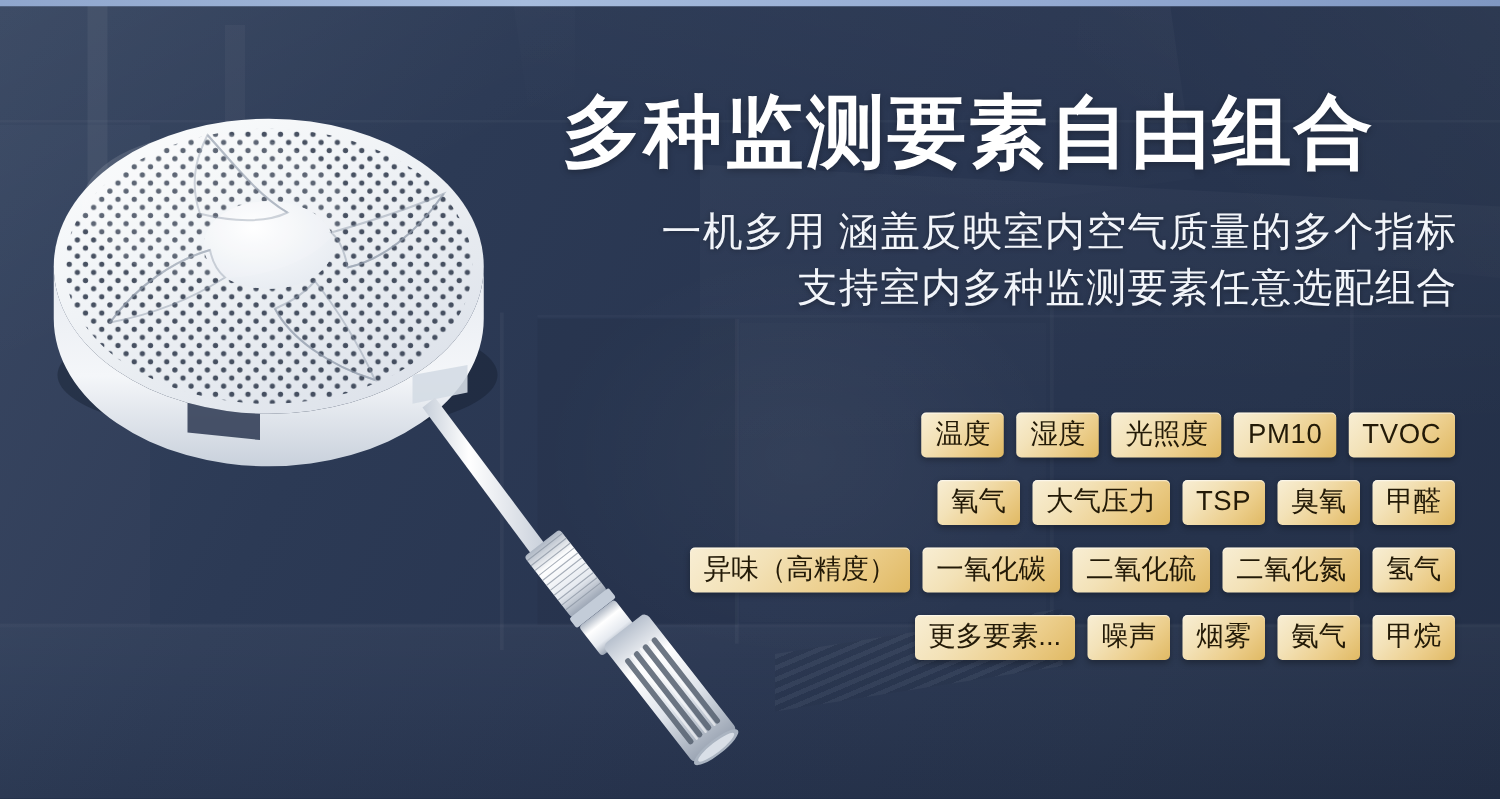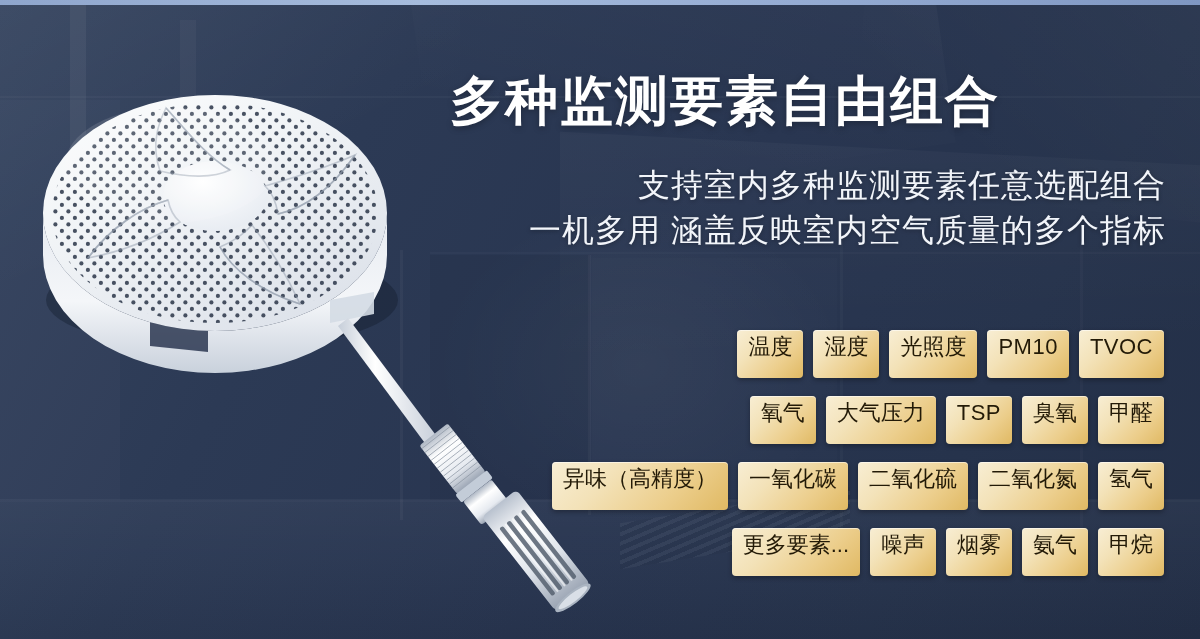--- a/index.html
+++ b/index.html
@@ -84,21 +84,21 @@
   .device { position:absolute; left:0; top:0; width:1200px; height:639px; z-index:8; }
 
   
   .headline {
     position: absolute;
     left: 450px;
     top: 73px;
     width: 720px;
     text-align: left;
     color: #ffffff;
-    font-size: 53px;
+    font-size: 63px;
     font-weight: bold;
     letter-spacing: 2px;
     line-height: 1.05;
     white-space: nowrap;
     text-shadow: 0 2px 6px rgba(0,0,0,0.28);
     z-index: 20;
   }
   .subhead {
     position: absolute;
     right: 34px;
@@ -125,21 +125,21 @@
   }
   .tag-row {
     display: flex;
     justify-content: flex-end;
     align-items: center;
     gap: 10px;
     margin-bottom: 18px;
   }
   .tag {
     display: inline-block;
-    padding: 4px 11px 18px 11px;
+    padding: 4px 11px 6px 11px;
     border-radius: 4px;
     font-size: 22px;
     line-height: 1.18;
     color: #231a07;
     white-space: nowrap;
     background: linear-gradient(135deg, #f8eed4 0%, #f3e2b8 32%, #ecce8c 68%, #e0b963 100%);
     box-shadow: 0 2px 5px rgba(0,0,0,0.30), inset 0 1px 0 rgba(255,255,255,0.55);
   }
   .tag.latin { letter-spacing: .5px; }
 </style>
@@ -289,22 +289,22 @@
         </g>
         <ellipse cx="606" cy="530" rx="6" ry="22" fill="#aab4c1"></ellipse>
         <ellipse cx="606" cy="530" rx="4" ry="18" fill="#d9dfe7"></ellipse>
       </g>
     </g>
   </svg>
 
   <div class="headline">多种监测要素自由组合</div>
 
   <div class="subhead">
+    <span class="line">一机多用 涵盖反映室内空气质量的多个指标</span>
     <span class="line">支持室内多种监测要素任意选配组合</span>
-    <span class="line">一机多用 涵盖反映室内空气质量的多个指标</span>
   </div>
 
   <div class="tags" id="tag-container">
       <div class="tag-row">
         <span class="tag">温度</span>
         <span class="tag">湿度</span>
         <span class="tag">光照度</span>
         <span class="tag latin">PM10</span>
         <span class="tag latin">TVOC</span>
       </div>

